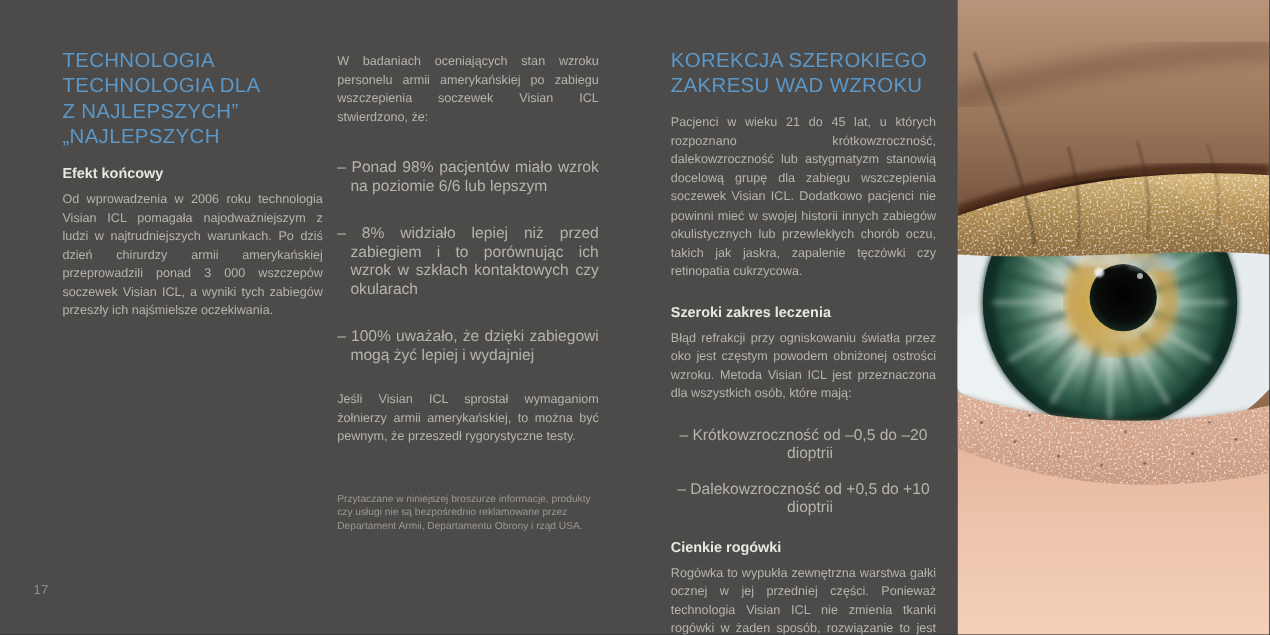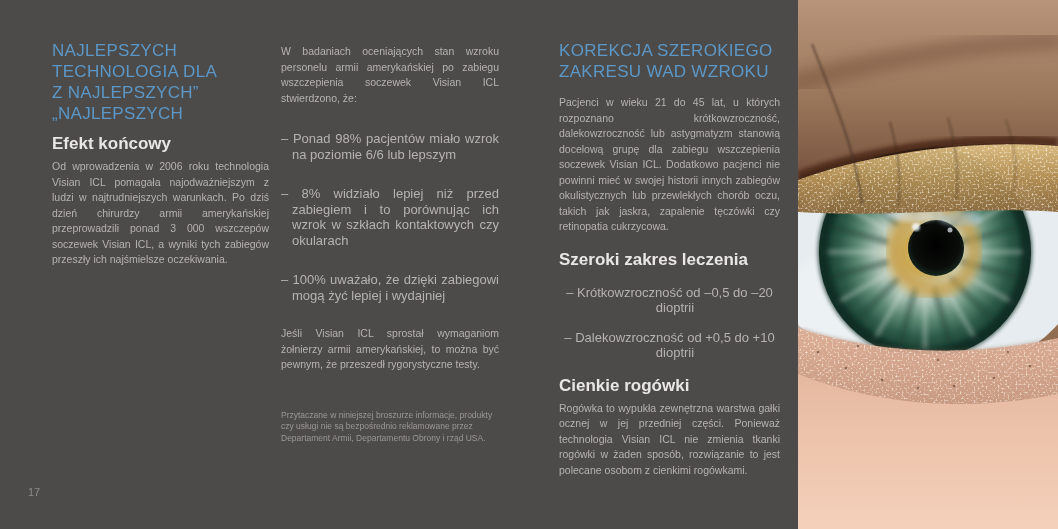--- a/index.html
+++ b/index.html
@@ -12,21 +12,21 @@
   .col{position:absolute;top:40px;}
   .col-left{left:52px;width:217px;}
   .col-mid{left:281px;width:218px;top:44px;}
   .col-right{left:559px;width:221px;}
   h1.blue{
     margin:0 0 13px 0;color:#5b97c7;font-size:17px;line-height:21px;
     font-weight:400;letter-spacing:.3px;
   }
   h1.blue span{display:block;}
   .subhead{
-    color:#e9e7e4;font-size:17px;font-weight:bold;margin:0 0 8px 0;line-height:14px;
+    color:#e9e7e4;font-size:12px;font-weight:bold;margin:0 0 8px 0;line-height:14px;
   }
   .body-text{
     color:#b5b3b0;font-size:10.5px;line-height:15.5px;margin:0 0 14px 0;
     text-align:justify;
   }
   .body-text.last{margin-bottom:0;}
   .bullet{
     color:#b5b3b0;font-size:13px;line-height:15.5px;margin:0 0 15px 0;
     padding-left:11px;text-indent:-11px;text-align:justify;
   }
@@ -42,21 +42,21 @@
   }
   .photo svg{display:block;}
 </style>
 </head>
 <body>
 
 <div class="page">
 
   <div class="col col-left">
     <h1 class="blue">
-      <span>NAJLEPSZYCH</span>
+      <span>TECHNOLOGIA</span>
       <span>TECHNOLOGIA DLA</span>
       <span>Z NAJLEPSZYCH”</span>
       <span>„NAJLEPSZYCH</span>
     </h1>
     <p class="subhead">Efekt końcowy</p>
     <p class="body-text last">Od wprowadzenia w 2006 roku technologia Visian ICL pomagała najodważniejszym z ludzi w najtrudniejszych warunkach. Po dziś dzień chirurdzy armii amerykańskiej przeprowadzili ponad 3 000 wszczepów soczewek Visian ICL, a wyniki tych zabiegów przeszły ich najśmielsze oczekiwania.</p>
   </div>
 
   <div class="col col-mid">
     <p class="body-text">W badaniach oceniających stan wzroku personelu armii amerykańskiej po zabiegu wszczepienia soczewek Visian ICL stwierdzono, że:</p>
@@ -67,20 +67,21 @@
     <p class="footnote">Przytaczane w niniejszej broszurze informacje, produkty czy usługi nie są bezpośrednio reklamowane przez Departament Armii, Departamentu Obrony i rząd USA.</p>
   </div>
 
   <div class="col col-right">
     <h1 class="blue">
       <span>KOREKCJA SZEROKIEGO</span>
       <span>ZAKRESU WAD WZROKU</span>
     </h1>
     <p class="body-text">Pacjenci w wieku 21 do 45 lat, u których rozpoznano krótkowzroczność, dalekowzroczność lub astygmatyzm stanowią docelową grupę dla zabiegu wszczepienia soczewek Visian ICL. Dodatkowo pacjenci nie powinni mieć w swojej historii innych zabiegów okulistycznych lub przewlekłych chorób oczu, takich jak jaskra, zapalenie tęczówki czy retinopatia cukrzycowa.</p>
     <p class="subhead" style="margin-top:18px">Szeroki zakres leczenia</p>
+    <p class="body-text">Błąd refrakcji przy ogniskowaniu światła przez oko jest częstym powodem obniżonej ostrości wzroku. Metoda Visian ICL jest przeznaczona dla wszystkich osób, które mają:</p>
     <p class="bullet single" style="margin-top:18px">– Krótkowzroczność od –0,5 do –20 dioptrii</p>
     <p class="bullet single" style="margin-top:14px">– Dalekowzroczność od +0,5 do +10 dioptrii</p>
     <p class="subhead" style="margin-top:18px">Cienkie rogówki</p>
     <p class="body-text last">Rogówka to wypukła zewnętrzna warstwa gałki ocznej w jej przedniej części. Ponieważ technologia Visian ICL nie zmienia tkanki rogówki w żaden sposób, rozwiązanie to jest polecane osobom z cienkimi rogówkami.</p>
   </div>
 
   <div class="page-number">17</div>
 
   <div class="photo">
     <svg width="260" height="529" viewBox="0 0 260 529" xmlns="http://www.w3.org/2000/svg">

